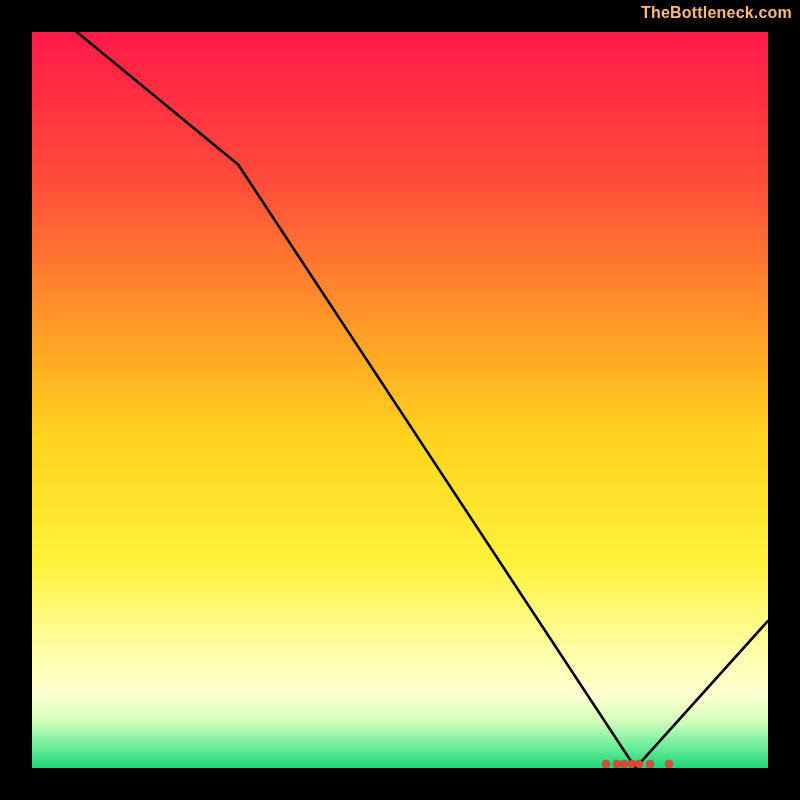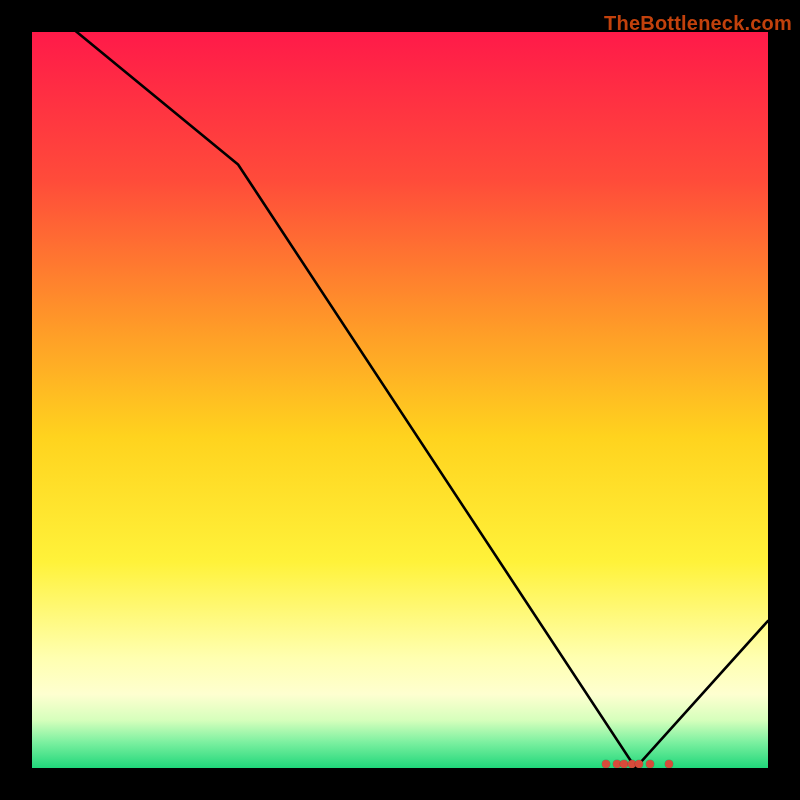--- a/index.html
+++ b/index.html
@@ -12,24 +12,24 @@
     overflow: hidden;
   }
   .frame {
     position: relative;
     width: 800px;
     height: 800px;
     background: #000;
   }
   .attribution {
     position: absolute;
-    top: 12px;
+    top: 4px;
     right: 8px;
-    color: #c2410c;
-    font-size: 20px;
+    color: #fdba74;
+    font-size: 16px;
     font-weight: 600;
     letter-spacing: 0.2px;
   }
   .plot-area {
     position: absolute;
     left: 32px;
     top: 32px;
     width: 736px;
     height: 736px;
     overflow: hidden;

